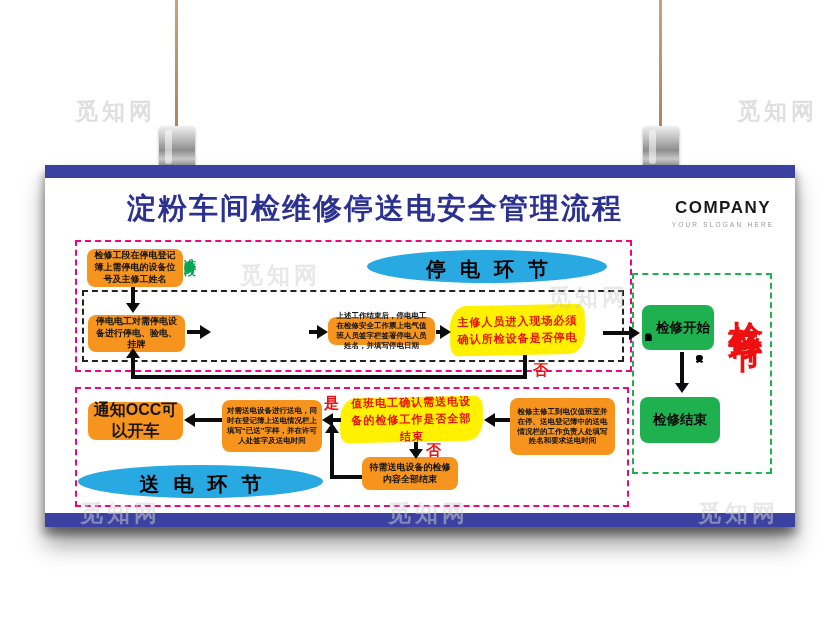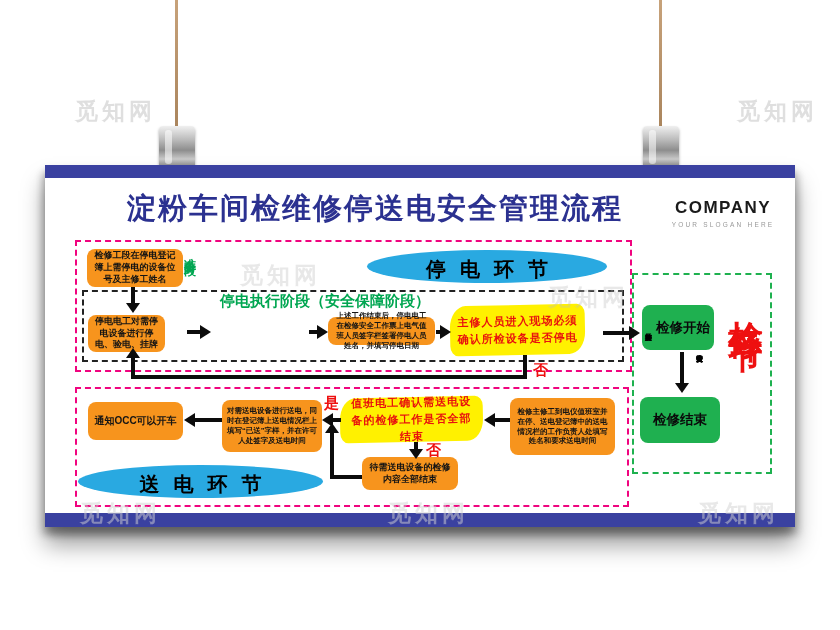--- a/index.html
+++ b/index.html
@@ -46,21 +46,21 @@
   .vl{position:absolute;width:4px;background:#0c0c0c;}
   .head{position:absolute;width:0;height:0;}
   .head.r{border-top:7px solid transparent;border-bottom:7px solid transparent;border-left:11px solid #0c0c0c;}
   .head.l{border-top:7px solid transparent;border-bottom:7px solid transparent;border-right:11px solid #0c0c0c;}
   .head.d{border-left:7px solid transparent;border-right:7px solid transparent;border-top:10px solid #0c0c0c;}
   .head.u{border-left:7px solid transparent;border-right:7px solid transparent;border-bottom:10px solid #0c0c0c;}
   
   .wm{position:absolute;font-size:23px;font-weight:700;letter-spacing:4px;color:rgba(170,170,170,.38);z-index:60;white-space:nowrap;}
   .f9{font-size:9px;line-height:1.3;}
   .f75{font-size:7.5px;line-height:1.32;}
-  .f10{font-size:10px;}
+  .f10{font-size:16px;}
   .f11{font-size:11px;line-height:1.55;letter-spacing:1px;}
 </style>
 </head>
 <body>
 
 <div class="string" style="left:175px;height:132px;"></div>
 <div class="string" style="left:659px;height:132px;"></div>
 <div class="clip" style="left:159px;top:126px;">
   <div class="clip-shine"></div>
 </div>
@@ -73,30 +73,29 @@
   <div class="band bottom"></div>
 
   <div class="title">淀粉车间检维修停送电安全管理流程</div>
   <div class="company">
     <div class="name">COMPANY</div>
     <div class="slogan">YOUR SLOGAN HERE</div>
   </div>
 
   <div class="panel-pink" style="left:30px;top:75px;width:553px;height:128px;"></div>
   <div class="panel-black" style="left:37px;top:125px;width:538px;height:68px;"></div>
-  <div class="stage-title" style="left:120px;top:127px;width:320px;font-size:15px;">停电执行阶段（安全保障阶段）</div>
 
   <div class="ellipse" style="left:322px;top:85px;width:240px;height:33px;">
     <span>停电环节</span>
   </div>
 
   <div class="obox f9" style="left:42px;top:84px;width:96px;height:38px;">检修工段在停电登记簿上需停电的设备位号及主修工姓名</div>
   <div class="vtext" style="left:139px;top:83px;height:70px;font-size:12px;color:#00a651;letter-spacing:2px;">准备阶段</div>
 
-  <div class="obox f9" style="left:43px;top:150px;width:77px;height:37px;">停电电工对需停电设备进行停电、验电、挂牌</div>
+  <div class="obox f9" style="left:43px;top:150px;width:97px;height:37px;">停电电工对需停电设备进行停电、验电、挂牌</div>
   <div class="obox f75" style="left:283px;top:152px;width:107px;height:28px;">上述工作结束后，停电电工在检修安全工作票上电气值班人员签字栏签署停电人员姓名，并填写停电日期</div>
   <div class="ybox f11" style="left:405px;top:140px;width:135px;height:50px;">主修人员进入现场必须确认所检设备是否停电</div>
 
   <div class="vl" style="left:86px;top:122px;height:18px;"></div>
   <div class="head d" style="left:81px;top:138px;"></div>
 
   <div class="hl" style="left:142px;top:165px;width:14px;"></div>
   <div class="head r" style="left:155px;top:160px;"></div>
 
   <div class="hl" style="left:264px;top:165px;width:9px;"></div>

